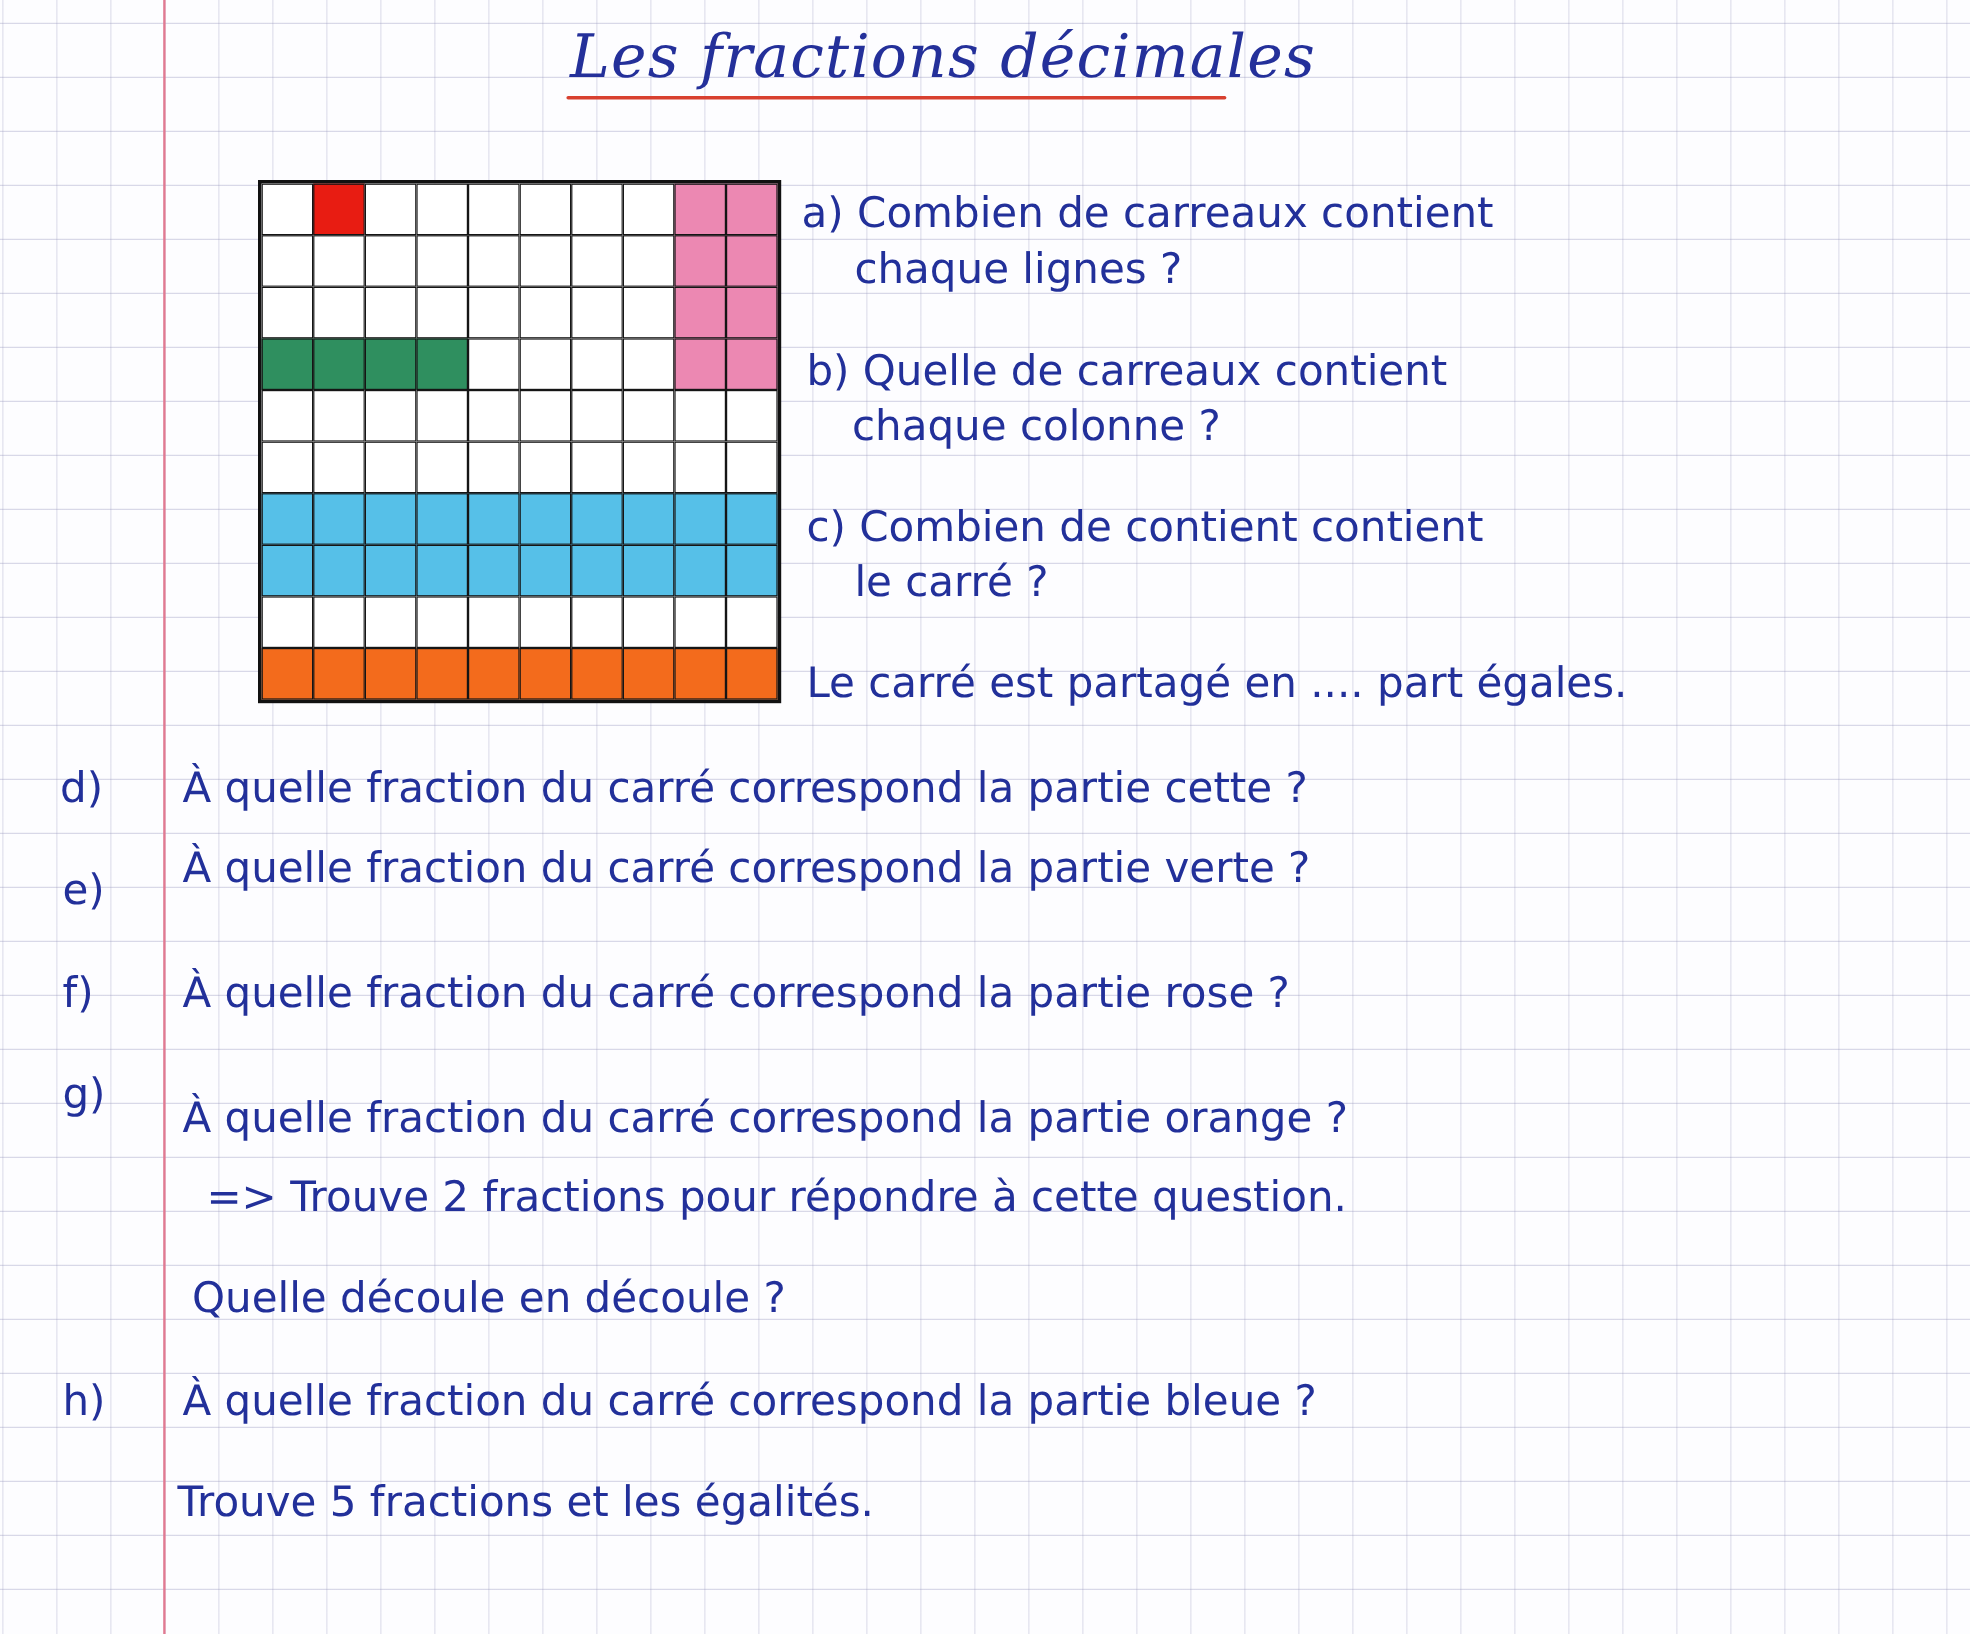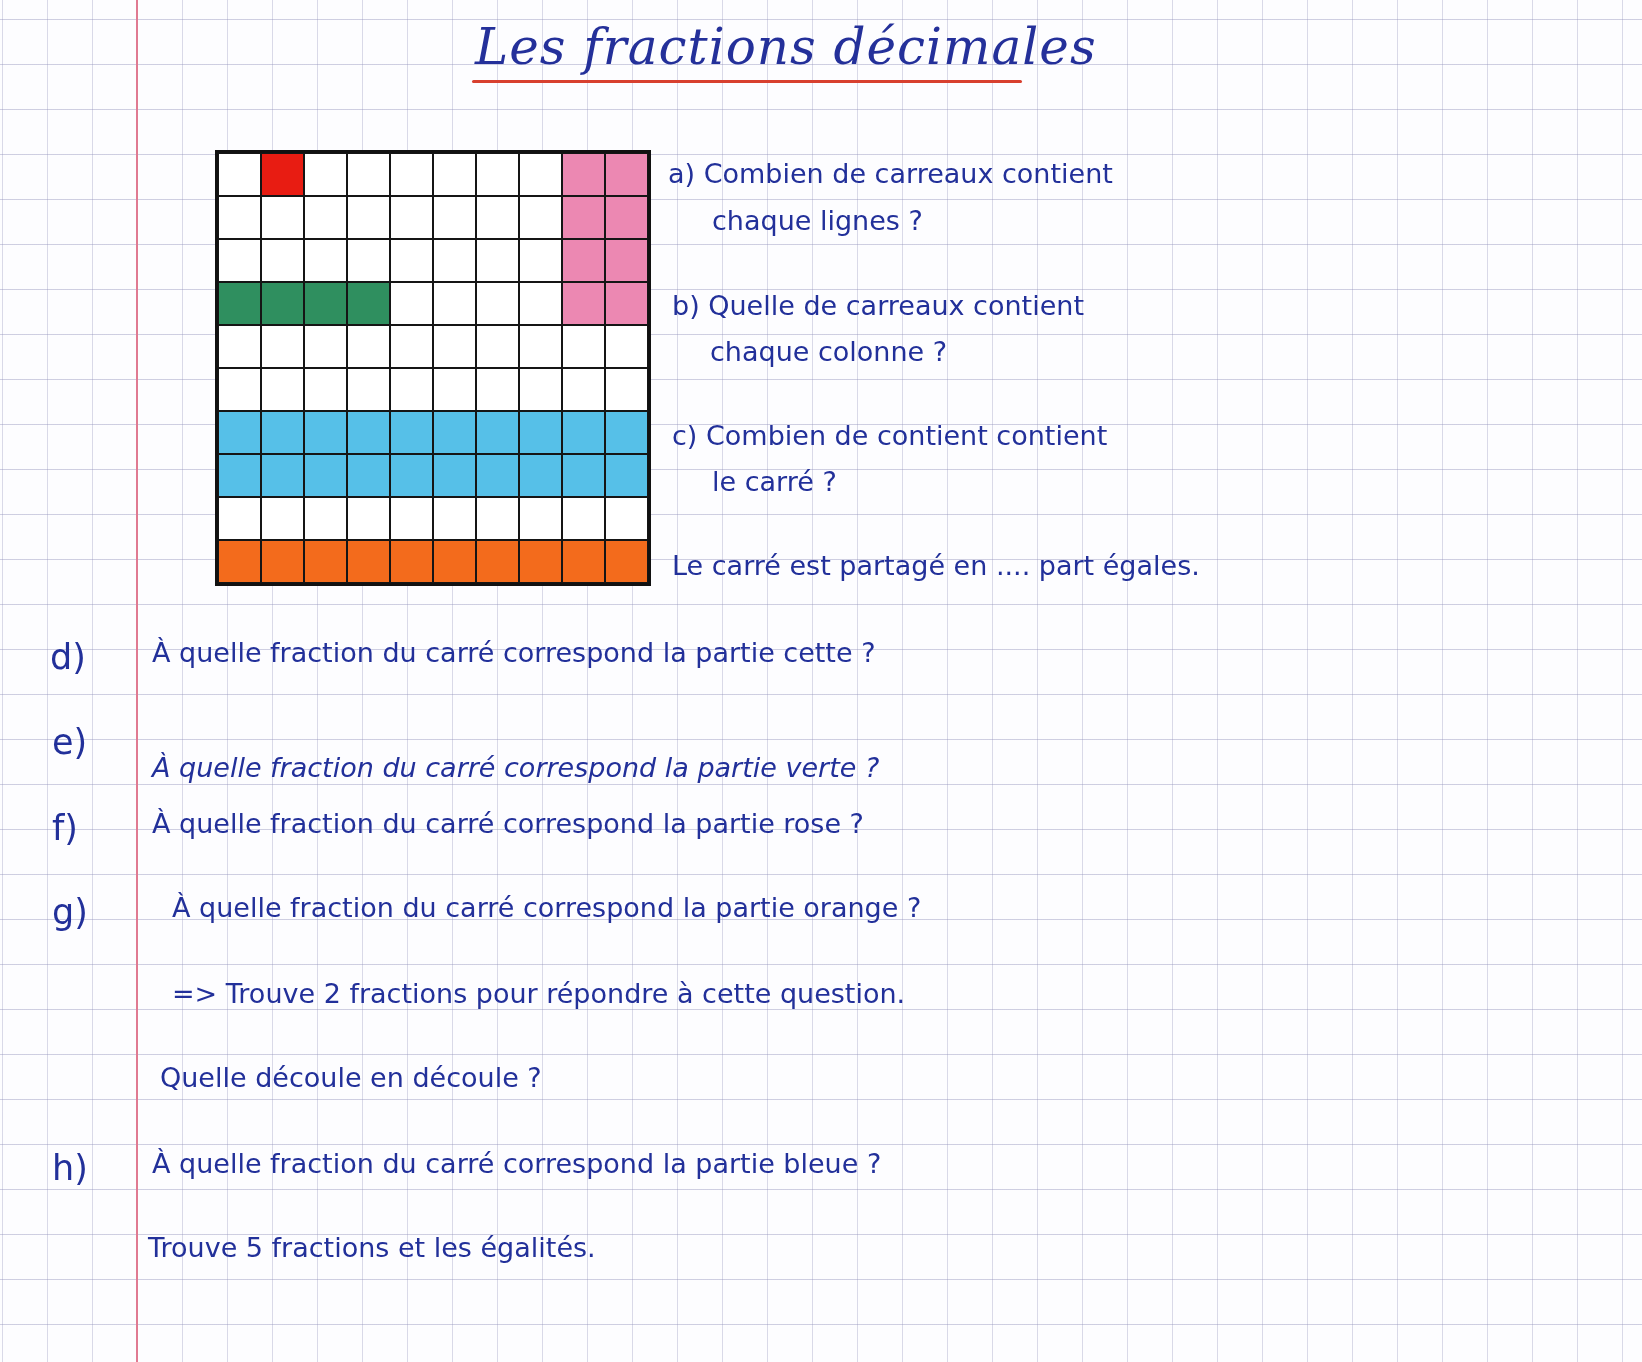--- a/index.html
+++ b/index.html
@@ -19,21 +19,21 @@
     position:absolute; left:475px; top:18px; font-size:50px; letter-spacing:1px;
     font-family:"DejaVu Serif", serif; font-style:italic; color:#24309a;
   }
   .title-underline { position:absolute; left:472px; top:80px; width:550px; height:3px; background:#d8402f; border-radius:2px; }
   .grid {
     position:absolute; left:215px; top:150px; width:430px; height:430px;
     display:grid; grid-template-columns:repeat(10,43px); grid-template-rows:repeat(10,43px);
     border:3px solid #111; box-sizing:content-box;
   }
   .cell { border:1.5px solid #151515; box-sizing:border-box; background:#fff; }
-  .q { position:absolute; font-size:27px; color:#22309a; white-space:nowrap; font-family:"DejaVu Sans", sans-serif;text-align:center; }
+  .q { position:absolute; font-size:35px; color:#22309a; white-space:nowrap; font-family:"DejaVu Sans", sans-serif;text-align:center; }
   .label { position:absolute; font-size:35px; color:#22309a; }
 </style>
 </head>
 <body>
 
 <div class="margin-line"></div>
 
 <div class="title">Les fractions décimales</div>
 <div class="title-underline"></div>
 
@@ -148,27 +148,27 @@
 
 <div class="q" style="left:672px; top:420px;">c) Combien de contient contient</div>
 <div class="q" style="left:712px; top:466px;">le carré ?</div>
 
 <div class="q" style="left:672px; top:550px;">Le carré est partagé en .... part égales.</div>
 
 <div class="label" style="left:50px; top:637px;">d)</div>
 <div class="q" style="left:152px; top:637px;">À quelle fraction du carré correspond la partie cette ?</div>
 
 <div class="label" style="left:52px; top:722px;">e)</div>
-<div class="q" style="left:152px; top:752px;font-style:italic;">À quelle fraction du carré correspond la partie verte ?</div>
+<div class="q" style="left:152px; top:704px;">À quelle fraction du carré correspond la partie verte ?</div>
 
 <div class="label" style="left:52px; top:808px;">f)</div>
 <div class="q" style="left:152px; top:808px;">À quelle fraction du carré correspond la partie rose ?</div>
 
 <div class="label" style="left:52px; top:892px;">g)</div>
-<div class="q" style="left:152px; top:892px;margin-left:20px;">À quelle fraction du carré correspond la partie orange ?</div>
+<div class="q" style="left:152px; top:912px;">À quelle fraction du carré correspond la partie orange ?</div>
 
 <div class="q" style="left:172px; top:978px;">=&gt; Trouve 2 fractions pour répondre à cette question.</div>
 <div class="q" style="left:160px; top:1062px;">Quelle découle en découle ?</div>
 
 <div class="label" style="left:52px; top:1148px;">h)</div>
 <div class="q" style="left:152px; top:1148px;">À quelle fraction du carré correspond la partie bleue ?</div>
 
 <div class="q" style="left:148px; top:1232px;">Trouve 5 fractions et les égalités.</div>
 
 </body></html>

